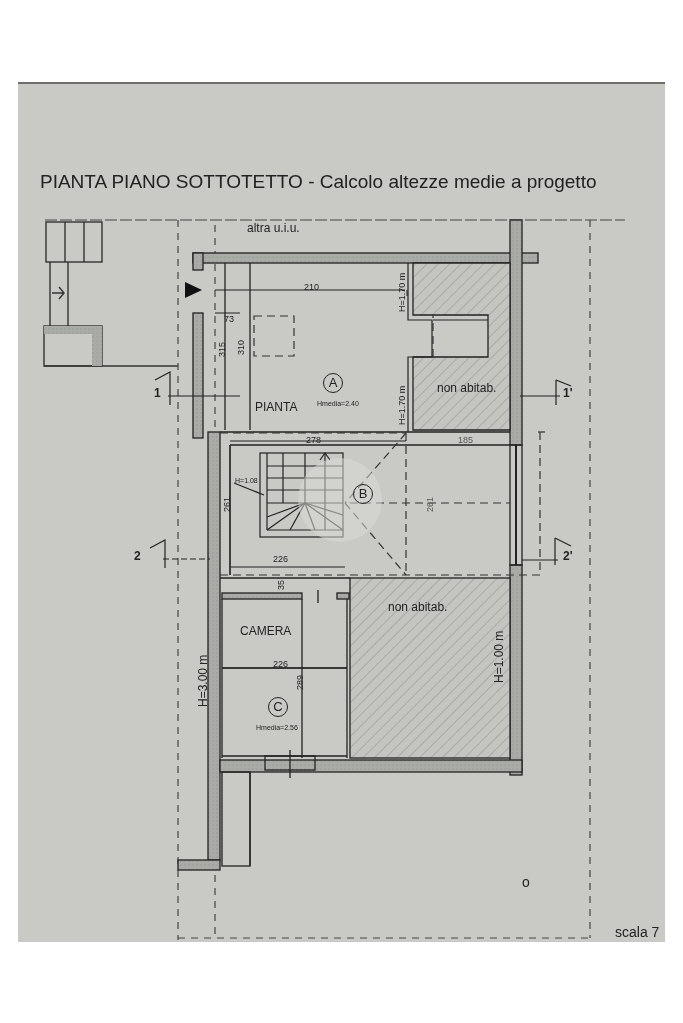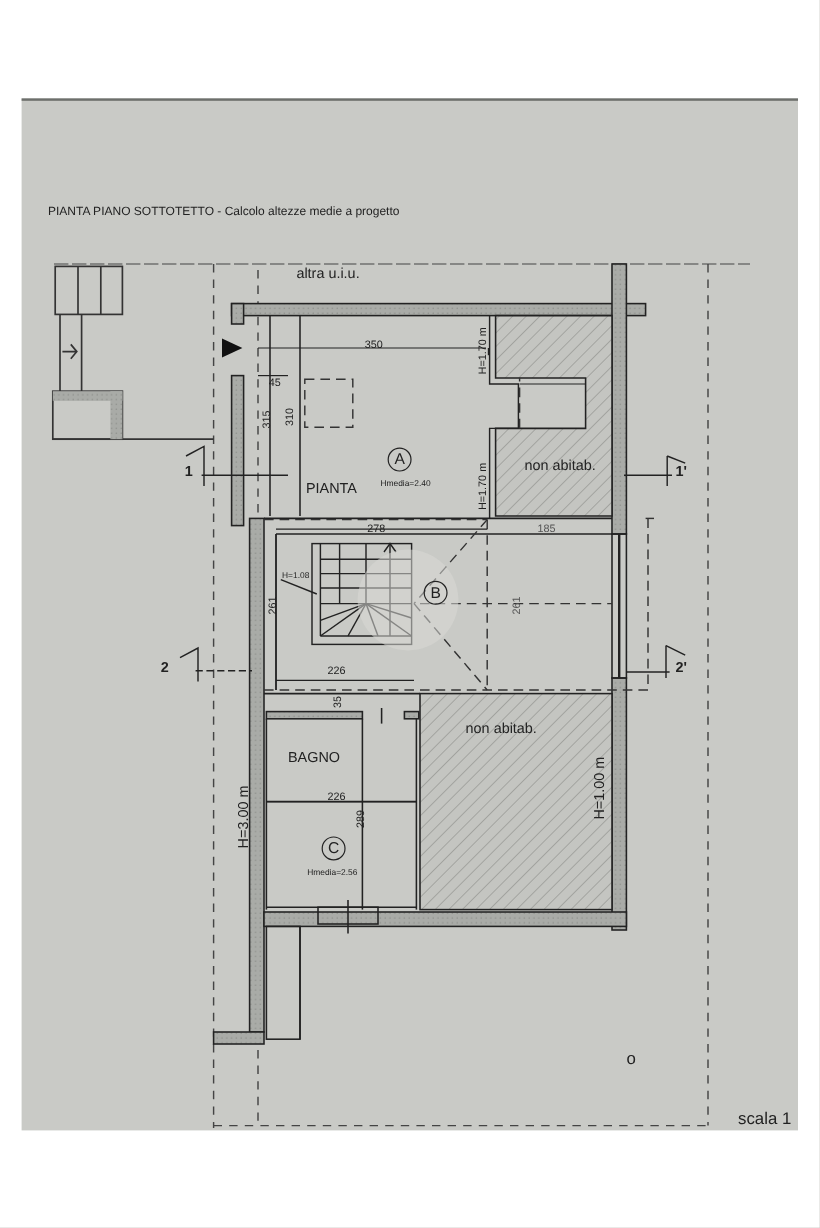--- a/index.html
+++ b/index.html
@@ -1,20 +1,20 @@
 <!DOCTYPE html>
 <html><head>
 <meta charset="utf-8">
 <style>
   html, body { margin:0; padding:0; }
   body { width:683px; height:1023px; background:#ffffff; position:relative; overflow:hidden;
          font-family:"Liberation Sans", sans-serif; }
   .sheet { position:absolute; left:18px; top:82px; width:647px; height:860px; background:#c9cac6; }
   .sheet-topline { position:absolute; left:18px; top:82px; width:647px; height:2px; background:#6d6f6c; }
-  .title { position:absolute; left:40px; top:171px; font-size:10px; color:#222; white-space:nowrap; }
+  .title { position:absolute; left:40px; top:171px; font-size:19px; color:#222; white-space:nowrap; }
   .lbl { position:absolute; color:#222; white-space:nowrap; }
   .sm { font-size:9px; }
   .md { font-size:12px; }
   .vert { transform:rotate(-90deg); transform-origin:left top; }
   svg.plan { position:absolute; left:0; top:0; }
   .circle-lbl { position:absolute; width:18px; height:18px; border:1.5px solid #222; border-radius:50%;
                 font-size:13px; text-align:center; line-height:18px; color:#222; }
   .scale { position:absolute; left:615px; top:924px; font-size:14px; color:#222; }
 </style>
 </head>
@@ -168,49 +168,49 @@
     <path d="M555 538 L571 546"></path>
     <line x1="555" y1="538" x2="555" y2="565"></line>
     <line x1="522" y1="560" x2="558" y2="560"></line>
   </g>
 
   <polygon points="185,282 202,290 185,298" fill="#111"></polygon>
 </svg>
 
 <div class="lbl md" style="left:247px;top:221px;">altra u.i.u.</div>
 
-<div class="lbl sm" style="left:304px;top:282px;">350</div>
-<div class="lbl sm" style="left:224px;top:314px;">45</div>
+<div class="lbl sm" style="left:304px;top:282px;">210</div>
+<div class="lbl sm" style="left:224px;top:314px;">73</div>
 <div class="lbl sm vert" style="left:217px;top:357px;">315</div>
 <div class="lbl sm vert" style="left:236px;top:355px;">310</div>
 <div class="lbl sm vert" style="left:397px;top:312px;">H=1.70 m</div>
 <div class="lbl sm vert" style="left:397px;top:425px;">H=1.70 m</div>
 
 <div class="circle-lbl" style="left:323px;top:373px;">A</div>
 <div class="lbl md" style="left:255px;top:400px;">PIANTA</div>
 <div class="lbl" style="left:317px;top:400px;font-size:7px;">Hmedia=2.40</div>
 <div class="lbl md" style="left:437px;top:381px;">non abitab.</div>
 
 <div class="lbl sm" style="left:306px;top:435px;">278</div>
-<div class="lbl sm" style="left:448px;top:435px;color:#555;">185</div>
+<div class="lbl sm" style="left:458px;top:435px;color:#555;">185</div>
 <div class="lbl sm vert" style="left:222px;top:512px;">261</div>
 <div class="lbl sm vert" style="left:425px;top:512px;color:#555;">261</div>
 <div class="lbl" style="left:235px;top:477px;font-size:7px;">H=1.08</div>
 <div class="circle-lbl" style="left:353px;top:484px;">B</div>
 <div class="lbl sm" style="left:273px;top:554px;">226</div>
 <div class="lbl sm vert" style="left:276px;top:590px;">35</div>
 
-<div class="lbl md" style="left:240px;top:624px;">BAGNO</div>
+<div class="lbl md" style="left:240px;top:624px;">CAMERA</div>
 <div class="lbl md" style="left:388px;top:600px;">non abitab.</div>
 <div class="lbl sm" style="left:273px;top:659px;">226</div>
 <div class="lbl sm vert" style="left:295px;top:690px;">289</div>
 <div class="circle-lbl" style="left:268px;top:697px;">C</div>
 <div class="lbl" style="left:256px;top:724px;font-size:7px;">Hmedia=2.56</div>
 <div class="lbl md vert" style="left:196px;top:707px;">H=3.00 m</div>
 <div class="lbl md vert" style="left:492px;top:683px;">H=1.00 m</div>
 
 <div class="lbl md" style="left:154px;top:386px;font-weight:bold;">1</div>
 <div class="lbl md" style="left:563px;top:386px;font-weight:bold;">1'</div>
 <div class="lbl md" style="left:134px;top:549px;font-weight:bold;">2</div>
 <div class="lbl md" style="left:563px;top:549px;font-weight:bold;">2'</div>
 
 <div class="lbl" style="left:522px;top:874px;font-size:14px;">o</div>
-<div class="scale">scala 1</div>
+<div class="scale">scala 7</div>
 
 </body></html>

